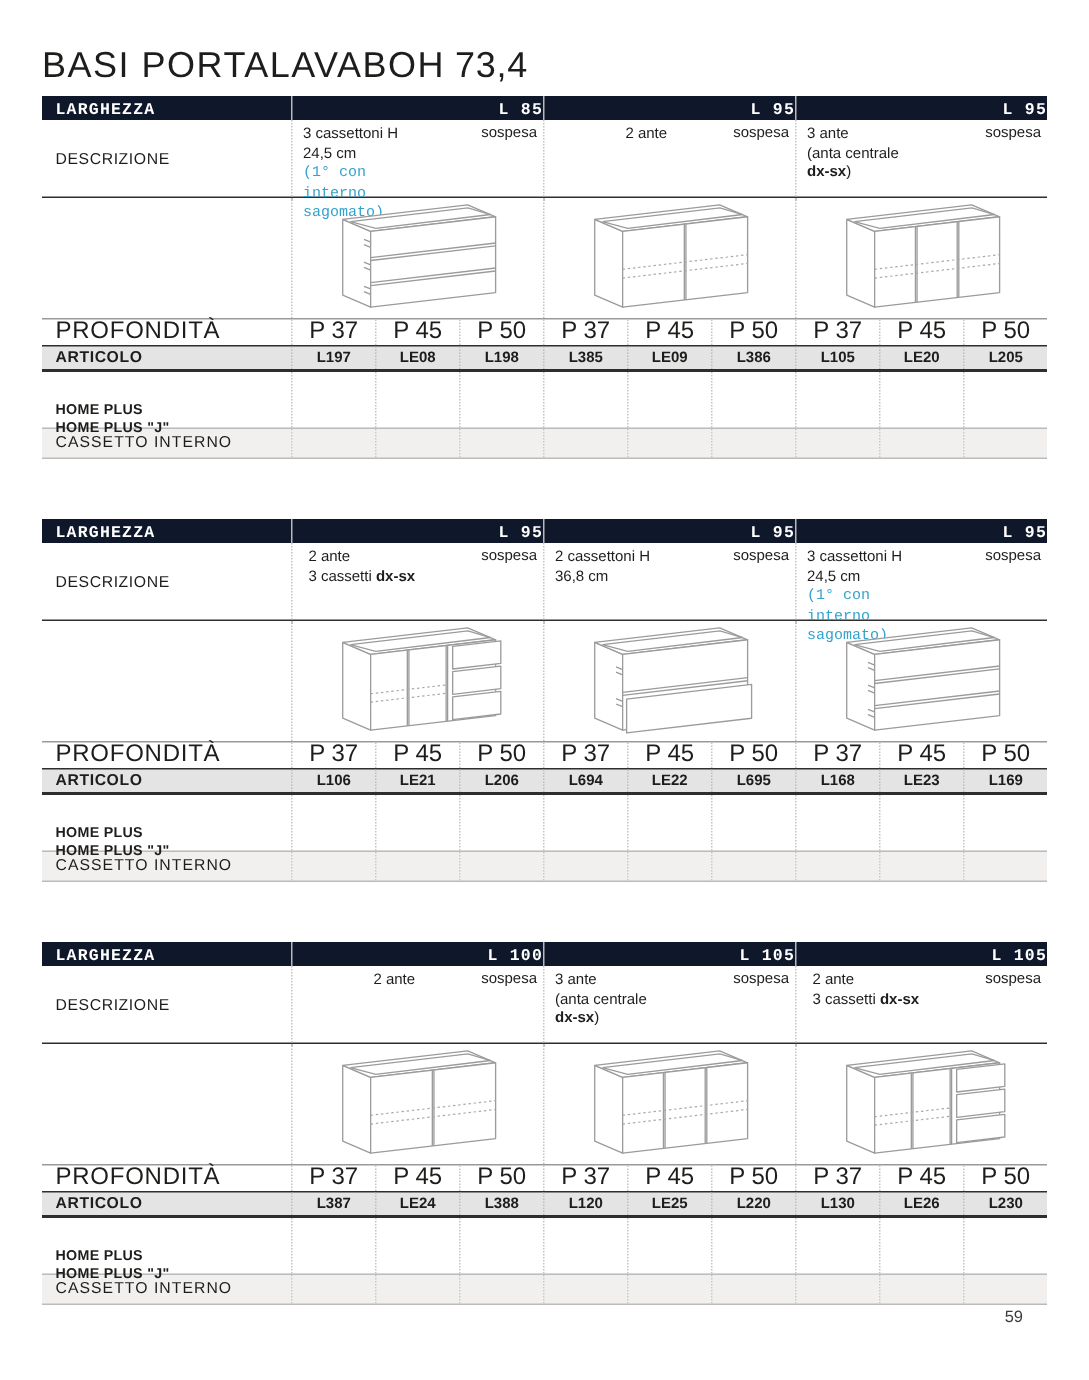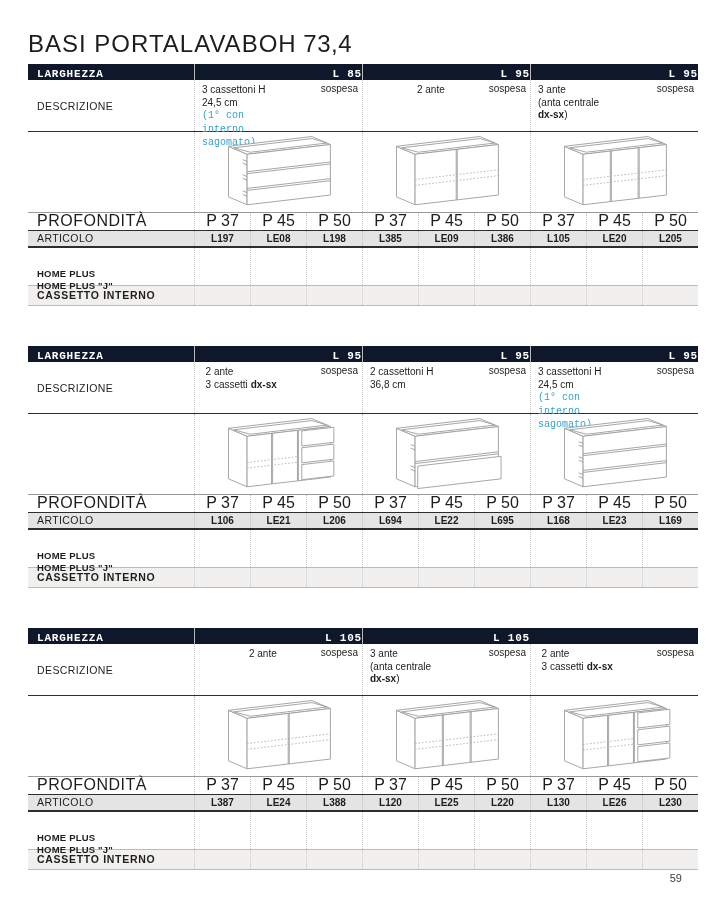--- a/index.html
+++ b/index.html
@@ -32,29 +32,29 @@
   .mount { line-height:1;margin-left:44px; }
 
   .rdraw { height:81px; border-bottom:1px solid #999; }
   .rdraw .colc { border-left:1px dotted #c3c3c3; display:flex; align-items:center; justify-content:center; }
 
   .rprof { height:17px; font-size:16px; line-height:16px; }
   .rprof .lab { letter-spacing:0.5px; }
   .rprof .sub { border-left:1px dotted #c3c3c3; }
 
   .rart { height:18px; background:#e4e4e4; border-top:1px solid #2e2e2e; border-bottom:2px solid #2e2e2e; font-size:10.5px; line-height:15px; }
-  .rart .lab { font-weight:normal; letter-spacing:0.4px; }
+  .rart .lab { font-weight:bold; letter-spacing:0.4px; }
   .rart .sub { border-left:1px dotted #bdbdbd; font-weight:bold; font-size:10px; }
 
   .rhome { height:37px; font-size:9.5px; }
   .rhome .lab { font-weight:bold; line-height:1.3; padding-top:20px; letter-spacing:0.2px; }
   .rhome .sub { border-left:1px dotted #c3c3c3; }
 
   .rcass { height:21px; background:#f1f0ef; border-top:1px solid #bbb; border-bottom:1px solid #bbb; font-size:10.5px; line-height:19px; }
-  .rcass .lab { letter-spacing:0.7px;font-weight:bold; }
+  .rcass .lab { letter-spacing:0.7px; }
   .rcass .sub { border-left:1px dotted #c9c9c9; }
 
   .pagenum { position:absolute; right:44px; top:872px; font-size:11px; color:#3c3c3c; }
 
   svg .ln   { fill:#fff; stroke:#9b9b9b; stroke-width:1; stroke-linejoin:round; }
   svg .lnn  { fill:none; stroke:#9b9b9b; stroke-width:1; }
   svg .dash { fill:none; stroke:#a8a8a8; stroke-width:0.9; stroke-dasharray:1.8 2.1; }
 </style>
 </head>
 <body>
@@ -319,20 +319,21 @@
           <div class="c sub"></div>
           <div class="c sub"></div>
           <div class="c sub"></div>
           <div class="c sub"></div>
           <div class="c sub"></div>
         </div>
       </section>
       <section class="block">
         <div class="r rh">
           <div class="c lab">LARGHEZZA</div>
+          <div class="c colc">L 100</div>
           <div class="c colc">L 105</div>
           <div class="c colc">L 105</div>
         </div>
         <div class="r rdesc">
           <div class="c lab">DESCRIZIONE</div>
           <div class="c colc">
             <div class="desc-lines">
               <div><span>2 ante</span></div>
             </div>
             <div class="mount">sospesa</div>

